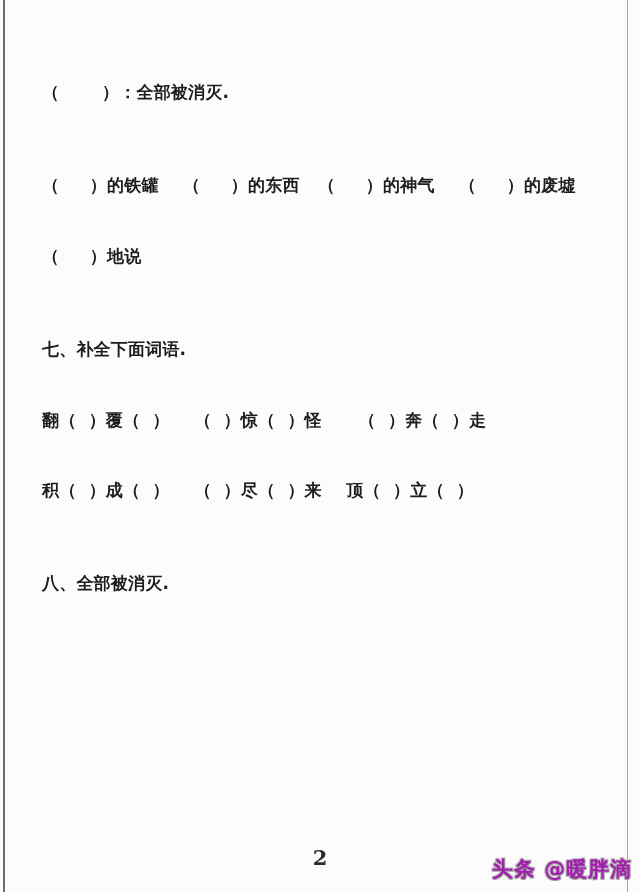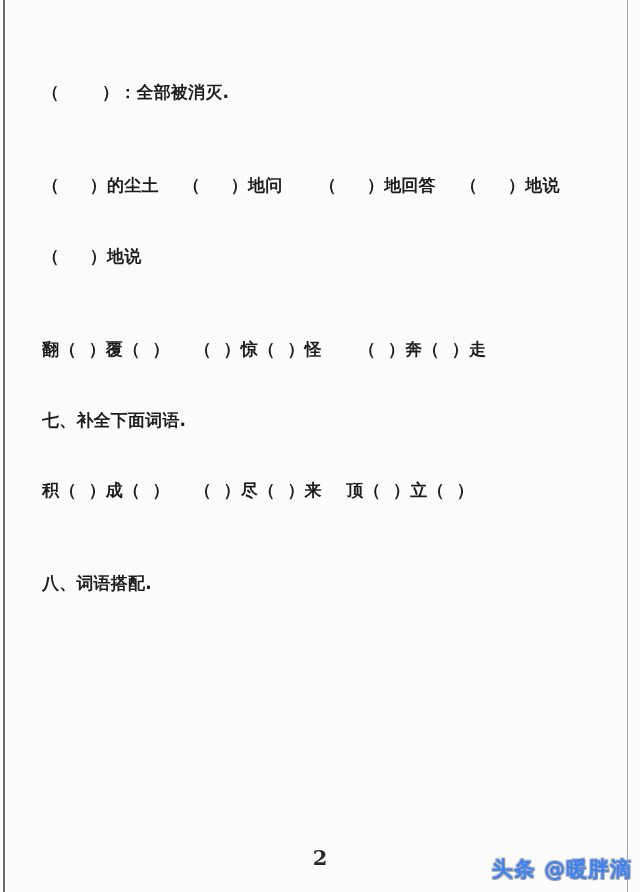--- a/index.html
+++ b/index.html
@@ -35,46 +35,46 @@
     font-size:21px;
     font-weight:bold;
     color:#2a2a2a;
   }
   .watermark {
     position:absolute;
     right:8px; top:855px;
     font-size:21px;
     font-weight:bold;
     letter-spacing:1px;
-    color:#3b82f6;
+    color:#a21caf;
     text-shadow:
       1px 1px 0 #9a9a9a,
       -1px -1px 0 #c8c8c8,
       1px -1px 0 #b5b5b5,
       -1px 1px 0 #b5b5b5;
   }
 </style>
 </head>
 <body>
 
 <div class="page">
   <div class="edge-left"></div>
   <div class="edge-right"></div>
 
   <div class="content">
     <div class="line">（       ）：全部被消灭.</div>
 
-    <div class="line">（     ）的尘土    （     ）地问      （     ）地回答    （     ）地说</div>
+    <div class="line">（     ）的铁罐    （     ）的东西   （     ）的神气    （     ）的废墟</div>
     <div class="line">（     ）地说</div>
 
+    <div class="line">七、补全下面词语.</div>
     <div class="line">翻（  ）覆（  ）    （  ）惊（  ）怪      （  ）奔（  ）走</div>
-    <div class="line">七、补全下面词语.</div>
     <div class="line">积（  ）成（  ）    （  ）尽（  ）来    顶（  ）立（  ）</div>
 
-    <div class="line">八、词语搭配.</div>
+    <div class="line">八、全部被消灭.</div>
     
     
 
     
     
 
     
     
     
 

